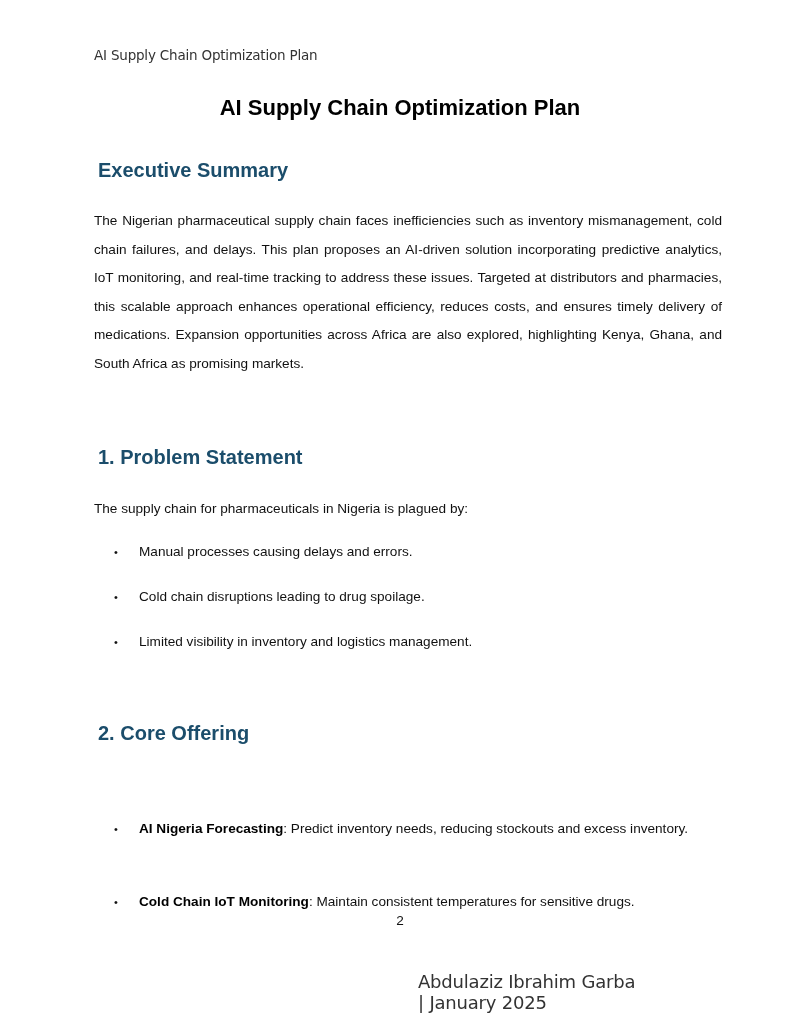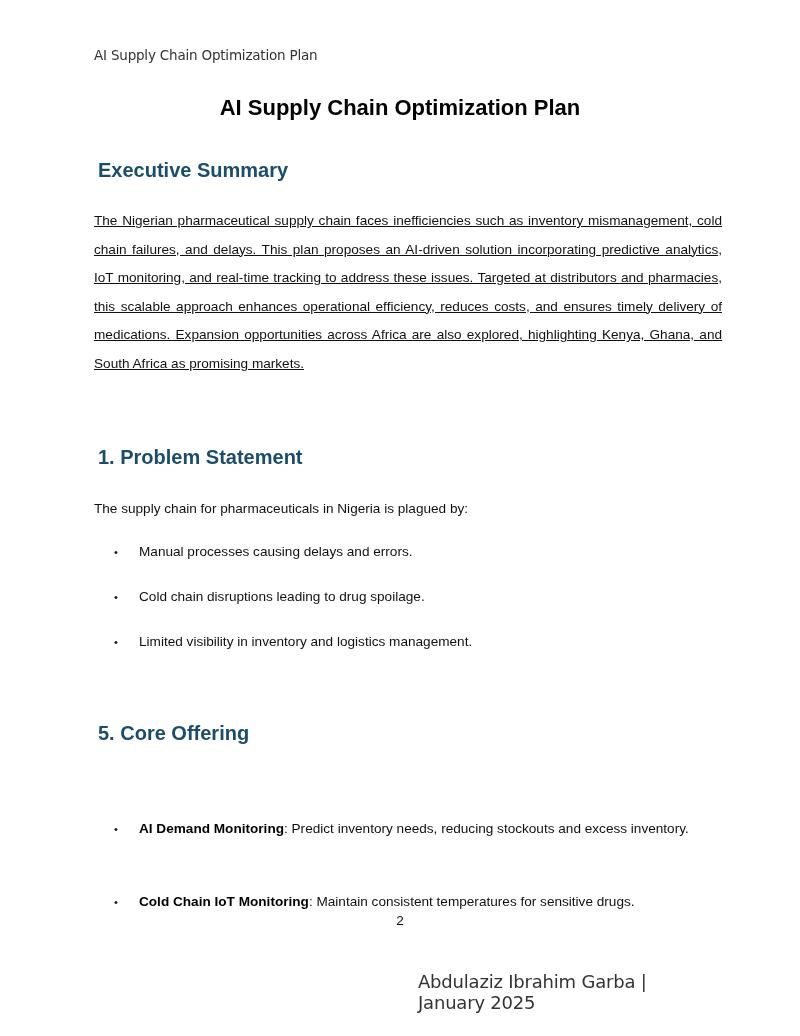--- a/index.html
+++ b/index.html
@@ -1,21 +1,21 @@
 <!DOCTYPE html>
 <html><head>
   <meta charset="utf-8">
   <style>
     html, body { margin: 0; padding: 0; background: #ffffff; }
     body { width: 800px; height: 1036px; position: relative; overflow: hidden; color: #000; }
-    .page { position: absolute; left: 0; top: 0; width: 640px; height: 1036px; padding-left: 32px; }
+    .page { position: absolute; left: 0; top: 0; width: 640px; height: 1036px; }
     .running-header { position: absolute; left: 94px; top: 47px; font-family: "DejaVu Sans", sans-serif; font-size: 13.5px; color: #333; letter-spacing: -0.2px; }
     .doc-title { position: absolute; left: 0; width: 800px; top: 95px; text-align: center; font-family: "Liberation Sans", sans-serif; font-weight: bold; font-size: 22px; color: #000; }
     h2 { position: absolute; left: 98px; margin: 0; font-family: "Liberation Sans", sans-serif; font-weight: bold; font-size: 20px; color: #1b4d6b; }
-    .para { position: absolute; left: 94px; width: 628px; margin: 0; font-family: "Liberation Sans", sans-serif; font-size: 13.6px; line-height: 28.5px; text-align: justify; color: #111; text-decoration: underline; }
+    .para { position: absolute; left: 94px; width: 628px; margin: 0; font-family: "Liberation Sans", sans-serif; font-size: 13.6px; line-height: 28.5px; text-align: justify; color: #111; }
     .plain { position: absolute; left: 94px; margin: 0; font-family: "Liberation Sans", sans-serif; font-size: 13.6px; color: #111; }
     .bullet { position: absolute; left: 114px; width: 580px; font-family: "Liberation Sans", sans-serif; font-size: 13.6px; color: #111; line-height: 28.5px; }
     .bullet .dot { position: absolute; left: 0; top: 0; font-size: 11px; }
     .bullet .txt { display: block; margin-left: 25px; }
     .bullet b { font-weight: bold; color: #000; }
     .page-number { position: absolute; left: 0; width: 800px; top: 913px; text-align: center; font-family: "Liberation Sans", sans-serif; font-size: 13.6px; color: #111; }
     .footer { position: absolute; left: 418px; top: 971px; font-family: "DejaVu Sans", sans-serif; font-size: 18px; color: #333; letter-spacing: -0.2px; }
   </style>
 </head>
 <body>
@@ -37,25 +37,25 @@
   </div>
   <div class="bullet" style="top:583px;">
     <span class="dot">•</span>
     <span class="txt">Cold chain disruptions leading to drug spoilage.</span>
   </div>
   <div class="bullet" style="top:628px;">
     <span class="dot">•</span>
     <span class="txt">Limited visibility in inventory and logistics management.</span>
   </div>
 
-  <h2 style="top:722px;">5. Core Offering</h2>
+  <h2 style="top:722px;">2. Core Offering</h2>
 
   <div class="bullet" style="top:815px;">
     <span class="dot">•</span>
-    <span class="txt"><b>AI Demand Monitoring</b><span>: Predict inventory needs, reducing stockouts and excess inventory.</span></span>
+    <span class="txt"><b>AI Nigeria Forecasting</b><span>: Predict inventory needs, reducing stockouts and excess inventory.</span></span>
   </div>
   <div class="bullet" style="top:888px;">
     <span class="dot">•</span>
     <span class="txt"><b>Cold Chain IoT Monitoring</b><span>: Maintain consistent temperatures for sensitive drugs.</span></span>
   </div>
 
   <div class="page-number">2</div>
 
   <div class="footer">Abdulaziz Ibrahim Garba | January 2025</div>
 </div>

